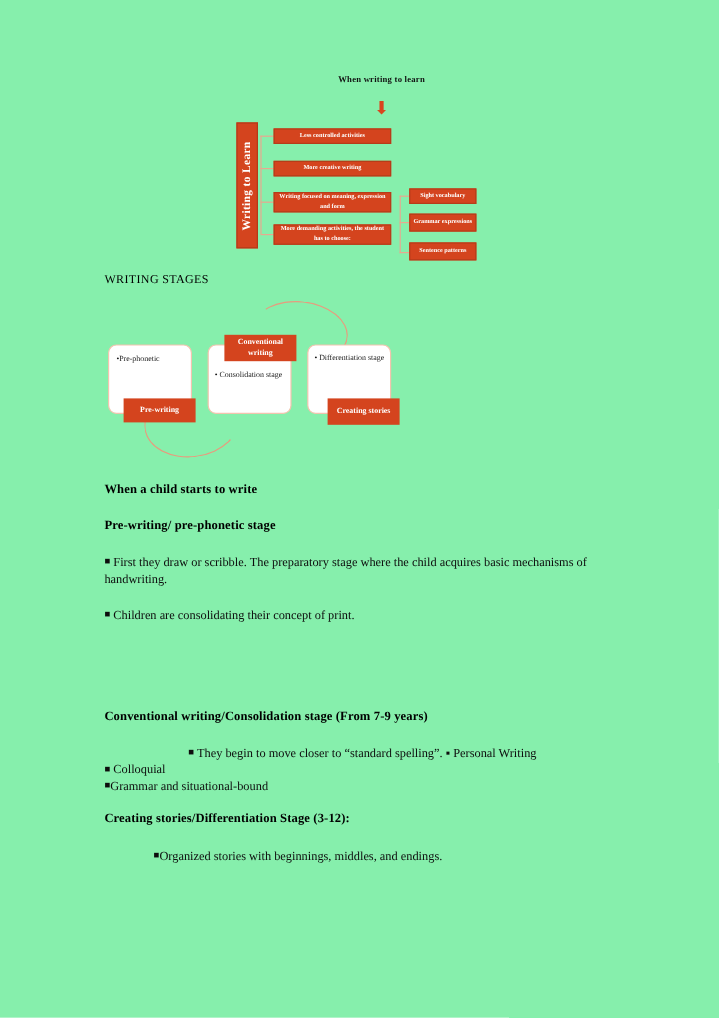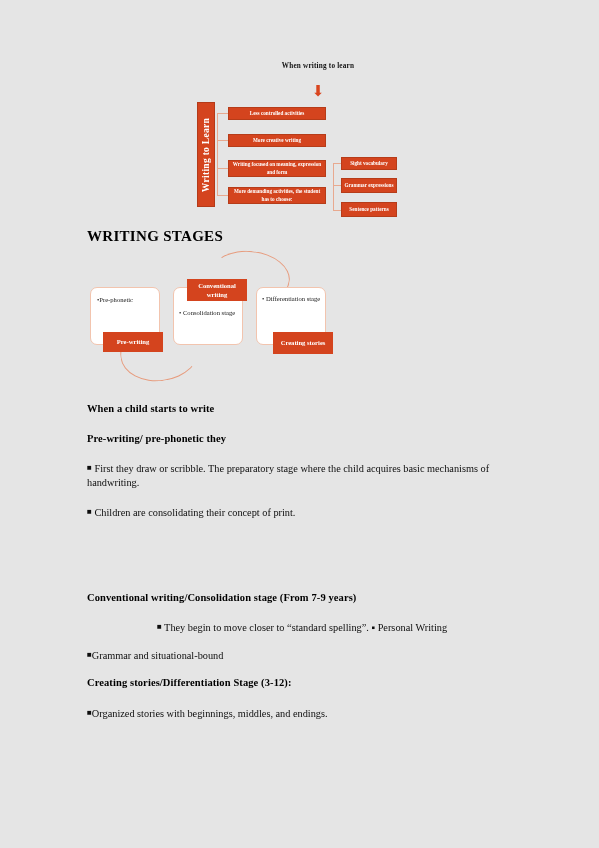--- a/index.html
+++ b/index.html
@@ -12,21 +12,21 @@
     height: 848px;
     position: relative;
     font-family: "Liberation Serif", serif;
     color: #000000;
     overflow: hidden;
   }
 
   .page {
     position: absolute;
     inset: 0;
-    background: #e5e5e5;
+    background: #86efac;
   }
 
   
   .diagram1 {
     position: absolute;
     left: 190px;
     top: 62px;
     width: 250px;
     height: 160px;
   }
@@ -100,22 +100,22 @@
   }
   .conn.v { width: 1px; }
   .conn.h { height: 1px; }
 
   
   .h-writing-stages {
     position: absolute;
     left: 87px;
     top: 228px;
     font-family: "Liberation Serif", serif;
-    font-weight: bold;
-    font-size: 15px;
+    font-weight: normal;
+    font-size: 10px;
     letter-spacing: 0.3px;
   }
 
   
   .diagram2 {
     position: absolute;
     left: 80px;
     top: 255px;
     width: 280px;
     height: 130px;
@@ -236,46 +236,50 @@
     <div class="wbox-txt" style="left:99px; top:53px; width:62px;">•  Consolidation stage</div>
     <div class="tagbox" style="left:107px; top:24px; width:60px; height:22px;">Conventional writing</div>
 
     <div class="wbox" style="left:176px; top:32px; width:70px; height:58px;"></div>
     <div class="wbox-txt" style="left:182px; top:39px; width:64px;">•  Differentiation stage</div>
     <div class="tagbox" style="left:193px; top:77px; width:60px; height:22px;">Creating stories</div>
   </div>
 
   <div class="h2" style="top:403px;">When a child starts to write</div>
 
-  <div class="h2" style="top:433px;">Pre-writing/ pre-phonetic they</div>
+  <div class="h2" style="top:433px;">Pre-writing/ pre-phonetic stage</div>
 
   <div class="para" style="top:505px;">
     <span class="sq">■</span>
     <span>Children are consolidating their concept of print.</span>
   </div>
 
   <div class="para" style="top:461px;">
     <span class="sq">■</span>
     <span>First they draw or scribble. The preparatory stage where the child acquires basic mechanisms of handwriting.</span>
   </div>
 
 
 
   <div class="h2" style="top:592px;">Conventional writing/Consolidation stage (From 7-9 years)</div>
 
   <div class="para" style="top:620px;text-align:center;">
     <span class="sq">■</span>
     <span>They begin to move closer to “standard spelling”. ▪ Personal Writing</span>
   </div>
 
+  <div class="para" style="top:634px;">
+    <span class="sq">■</span>
+    <span>Colloquial</span>
+  </div>
 
   <div class="para" style="top:648px;">
     <span class="sq">■</span><span>Grammar and situational-bound</span>
   </div>
 
   <div class="h2" style="top:677px;">Creating stories/Differentiation Stage (3-12):</div>
 
-  <div class="para" style="top:706px;">
+  <div class="para" style="top:706px;margin-left:41px;">
     <span class="sq">■</span><span>Organized stories with beginnings, middles, and endings.</span>
   </div>
 
 
 </div>
 
 </body></html>

